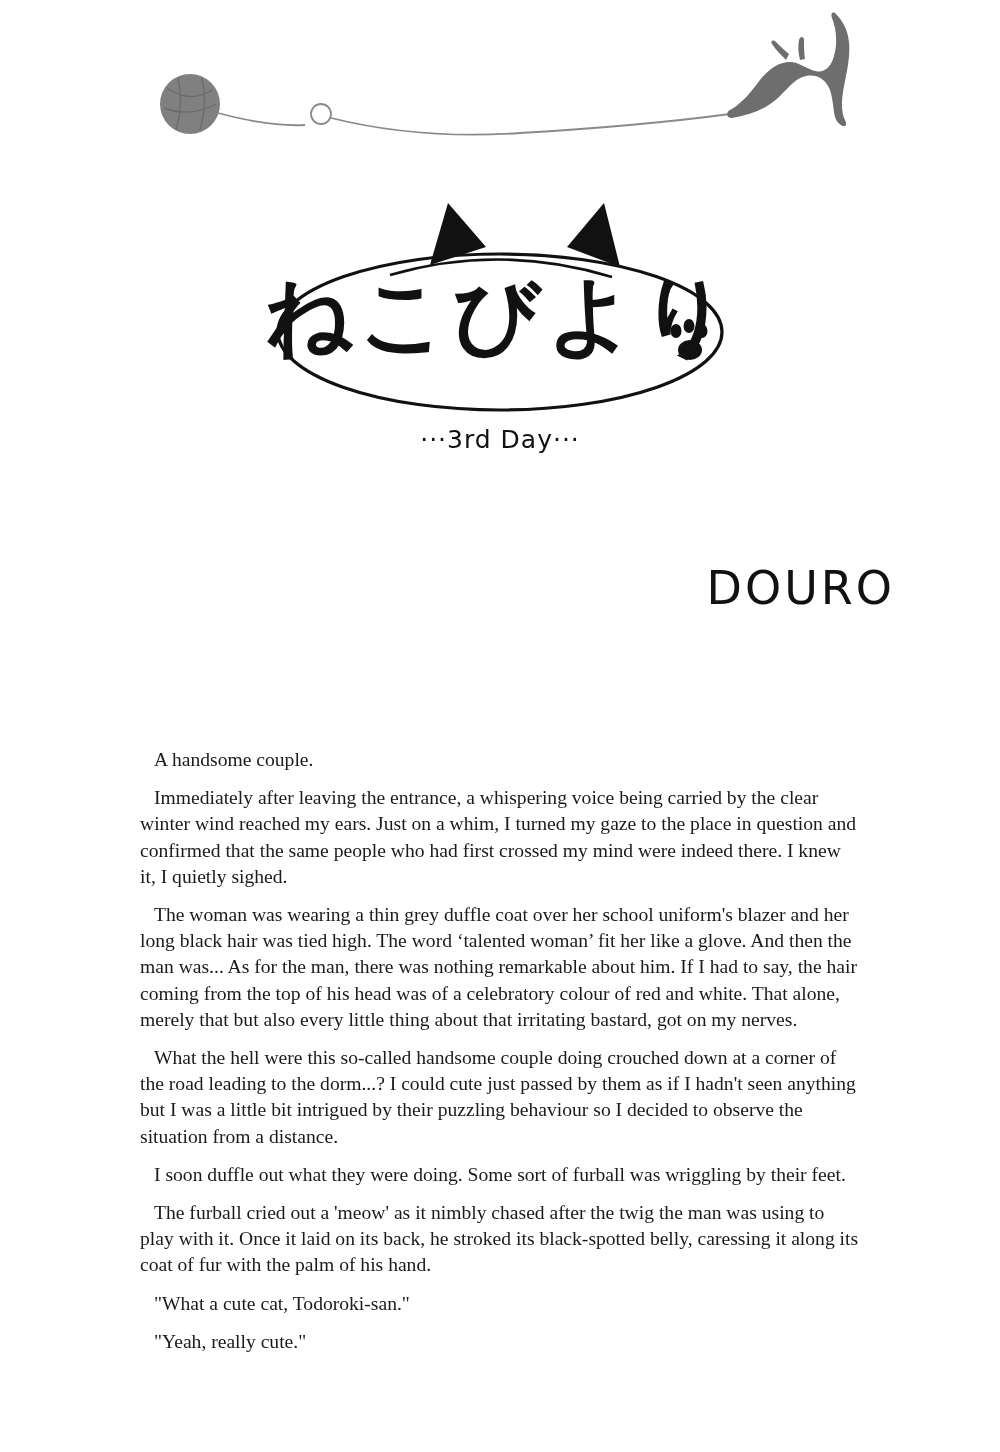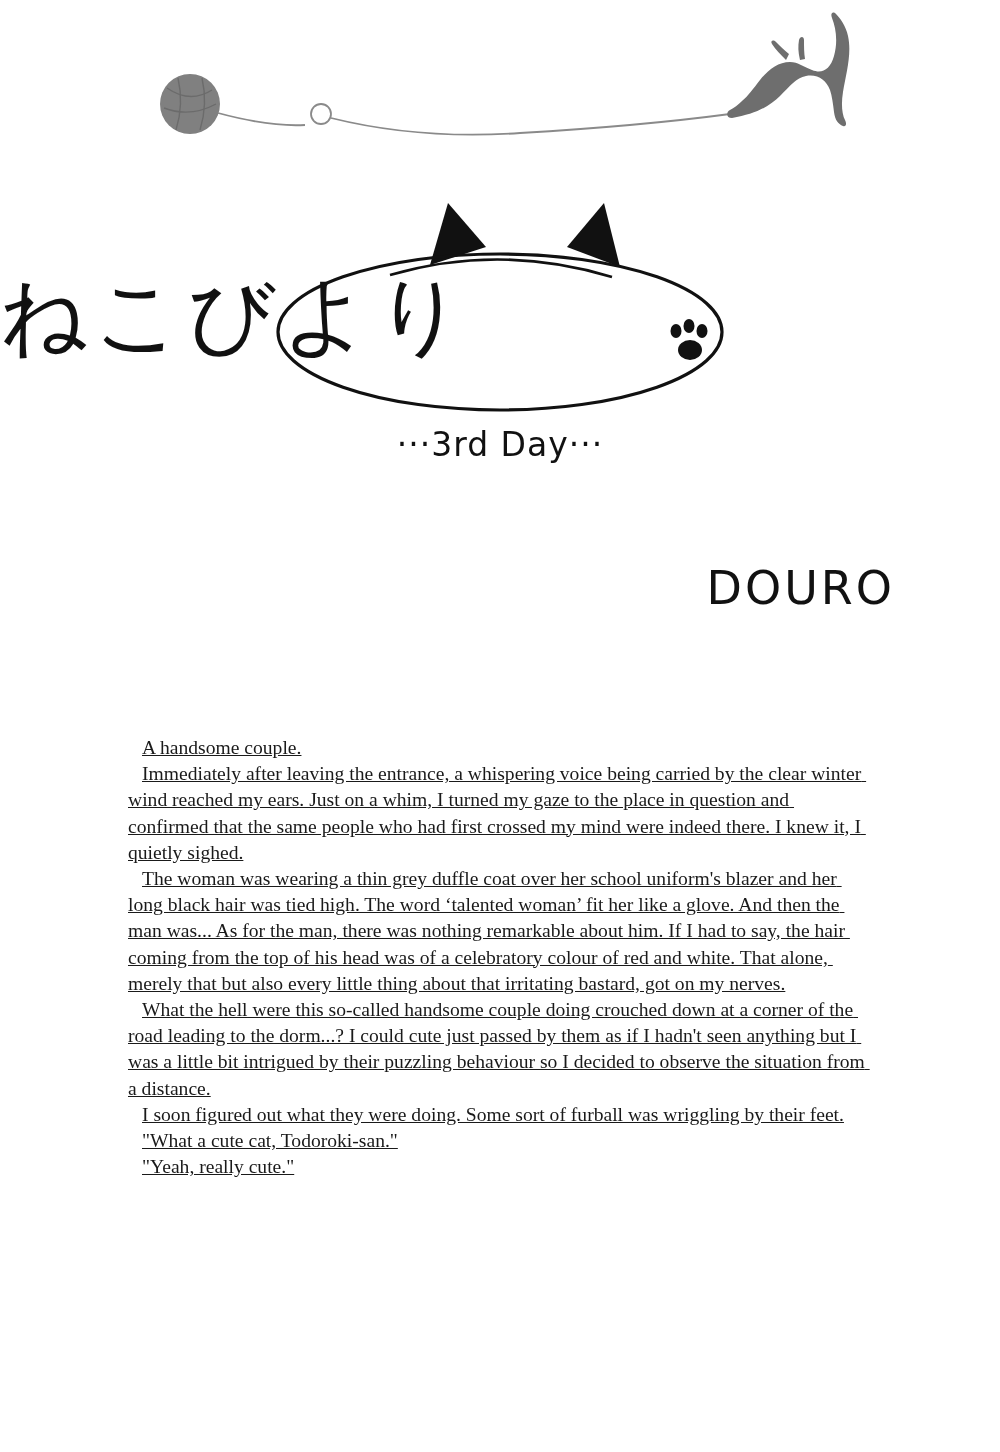--- a/index.html
+++ b/index.html
@@ -31,36 +31,37 @@
     left: 0;
     top: 185px;
     width: 1000px;
     height: 300px;
   }
   .title-jp {
     position: absolute;
     left: 0;
     top: 272px;
     width: 1000px;
+    text-align: center;
     font-family: "DejaVu Sans", sans-serif;
     font-size: 86px;
-    font-weight: 400;
+    font-weight: 700;
     letter-spacing: 6px;
     color: #111111;
     line-height: 1;
     z-index: 3;
   }
   .title-sub {
     position: absolute;
     left: 0;
     top: 425px;
     width: 1000px;
     text-align: center;
     font-family: "DejaVu Sans", sans-serif;
-    font-size: 33px;
+    font-size: 25px;
     letter-spacing: 1px;
     color: #111111;
     z-index: 3;
   }
 
   
   .author {
     position: absolute;
     right: 105px;
     top: 513px;
@@ -77,24 +78,23 @@
     left: 128px;
     top: 735px;
     width: 745px;
     font-family: "Liberation Serif", serif;
     font-size: 19.6px;
     line-height: 26.2px;
     color: #1a1a1a;
     text-align: left;
   }
   .body-text p {
-    margin: 0;
+    margin: 12px;
     text-indent: 14px;
     white-space: pre-wrap;
-    text-decoration: underline;
   }
 </style>
 </head>
 <body>
 
 <div class="top-art">
   <svg width="1000" height="170" viewBox="0 0 1000 170" xmlns="http://www.w3.org/2000/svg">
 
     <g>
       <circle cx="190" cy="104" r="30" fill="#808080"></circle>
@@ -158,16 +158,17 @@
 <div class="title-jp">ねこびより</div>
 <div class="title-sub">···3rd Day···</div>
 
 <div class="author">DOURO</div>
 
 <div class="body-text">
   <p>A handsome couple.</p>
   <p>Immediately after leaving the entrance, a whispering voice being carried by the clear winter wind reached my ears. Just on a whim, I turned my gaze to the place in question and confirmed that the same people who had first crossed my mind were indeed there. I knew it, I quietly sighed.</p>
   <p>The woman was wearing a thin grey duffle coat over her school uniform's blazer and her long black hair was tied high. The word ‘talented woman’ fit her like a glove. And then the man was... As for the man, there was nothing remarkable about him. If I had to say, the hair coming from the top of his head was of a celebratory colour of red and white. That alone, merely that but also every little thing about that irritating bastard, got on my nerves.</p>
   <p>What the hell were this so-called handsome couple doing crouched down at a corner of the road leading to the dorm...? I could cute just passed by them as if I hadn't seen anything but I was a little bit intrigued by their puzzling behaviour so I decided to observe the situation from a distance.</p>
-  <p>I soon figured out what they were doing. Some sort of furball was wriggling by their feet.</p>
+  <p>I soon duffle out what they were doing. Some sort of furball was wriggling by their feet.</p>
+  <p>The furball cried out a 'meow' as it nimbly chased after the twig the man was using to play with it. Once it laid on its back, he stroked its black-spotted belly, caressing it along its coat of fur with the palm of his hand.</p>
   <p>"What a cute cat, Todoroki-san."</p>
   <p>"Yeah, really cute."</p>
 </div>
 
 </body></html>

